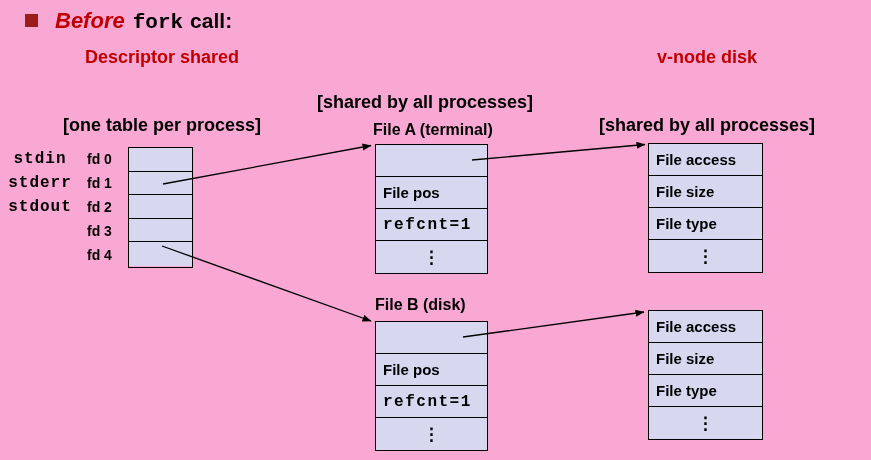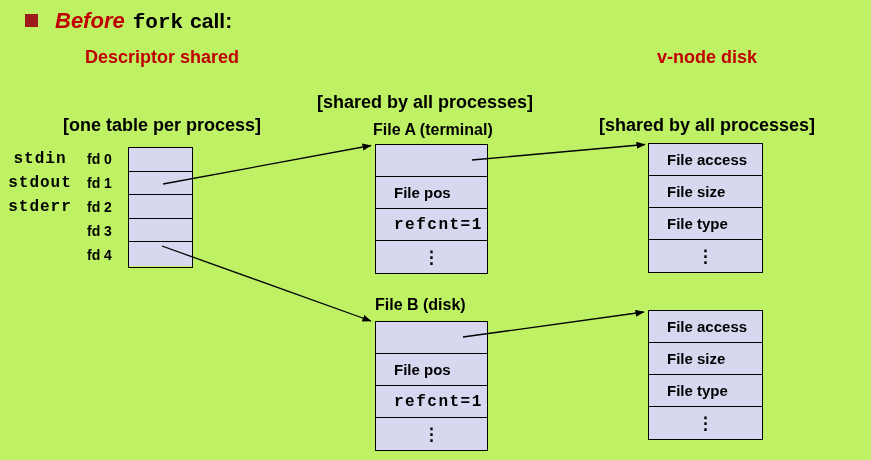--- a/index.html
+++ b/index.html
@@ -1,16 +1,16 @@
 <!DOCTYPE html>
 <html><head>
 <meta charset="utf-8">
 <style>
   html,body{margin:0;padding:0;background:#ffffff;}
-  .canvas{position:relative;width:871px;height:460px;background:#bef264;
+  .canvas{position:relative;width:871px;height:460px;background:#f9a8d4;
           font-family:"Liberation Sans",sans-serif;overflow:hidden;}
 
   
   .title{position:absolute;left:25px;top:8px;display:flex;align-items:flex-start;}
   .bullet{width:13px;height:13px;background:#9e1b1b;margin-top:6px;flex:0 0 auto;}
   .title-text{margin-left:17px;white-space:nowrap;}
   .t-before{color:#c00000;font-style:italic;font-weight:bold;font-size:22px;}
   .t-fork{font-family:"Liberation Mono","DejaVu Sans Mono",monospace;font-weight:bold;font-size:21px;color:#000;margin-left:8px;}
   .t-call{font-weight:bold;font-size:21px;color:#000;margin-left:7px;}
 
@@ -28,21 +28,21 @@
   .fd-row{height:24px;line-height:24px;}
   .dt{position:absolute;left:128px;top:147px;width:65px;border:1.4px solid #000;box-sizing:border-box;height:121px;}
   .dt-cell{height:23.6px;box-sizing:border-box;background:#d7d7f0;border-bottom:1.4px solid #000;}
   .dt-cell:last-child{border-bottom:none;}
 
   
   .blk{position:absolute;border:1.4px solid #000;box-sizing:border-box;background:#d7d7f0;}
   .oft{width:113px;}
   .vnt{width:115px;}
   .blk-row{height:32px;box-sizing:border-box;border-bottom:1.4px solid #000;background:#d7d7f0;
-           display:flex;align-items:center;padding-left:18px;font-weight:bold;font-size:15px;color:#000;}
+           display:flex;align-items:center;padding-left:7px;font-weight:bold;font-size:15px;color:#000;}
   .blk-row:last-child{border-bottom:none;}
   .mono-cell{font-family:"Liberation Mono","DejaVu Sans Mono",monospace;font-size:16px;letter-spacing:1.5px;}
   .ellipsis-row{justify-content:center;padding-left:0;font-size:17px;}
   .blk-title{position:absolute;font-weight:bold;font-size:16px;color:#000;white-space:nowrap;}
 
   .arrows{position:absolute;left:0;top:0;pointer-events:none;}
 </style>
 </head>
 <body>
 
@@ -61,22 +61,22 @@
   <div class="col-header" style="left:304px;width:242px;">
     <div class="sub">[shared by all processes]</div>
   </div>
   <div class="col-header" style="left:585px;width:244px;">
     <div class="hd">v-node disk</div>
     <div class="sub">[shared by all processes]</div>
   </div>
 
   <div class="streams">
     <div class="stream-row">stdin</div>
+    <div class="stream-row">stderr</div>
     <div class="stream-row">stdout</div>
-    <div class="stream-row">stderr</div>
   </div>
 
   <div class="fds">
     <div class="fd-row">fd 0</div>
     <div class="fd-row">fd 1</div>
     <div class="fd-row">fd 2</div>
     <div class="fd-row">fd 3</div>
     <div class="fd-row">fd 4</div>
   </div>
 

